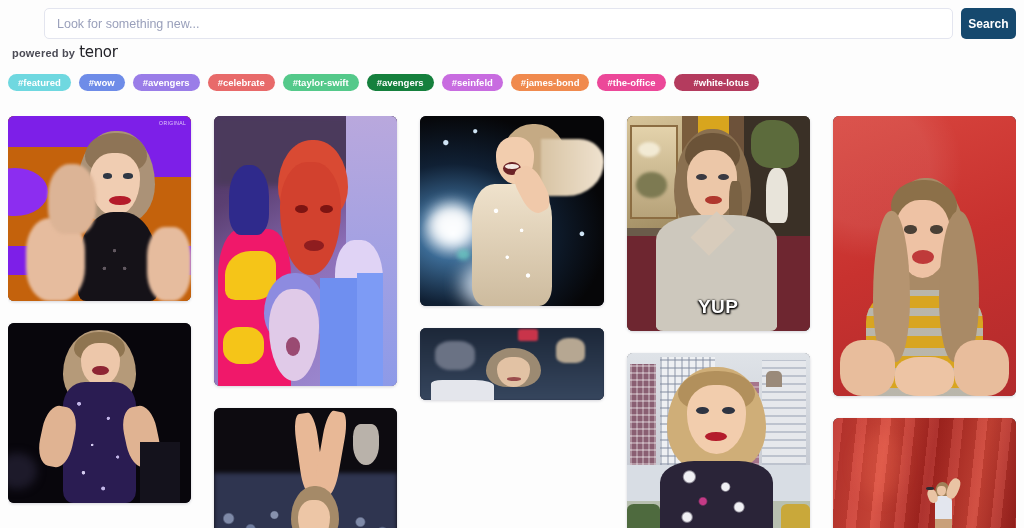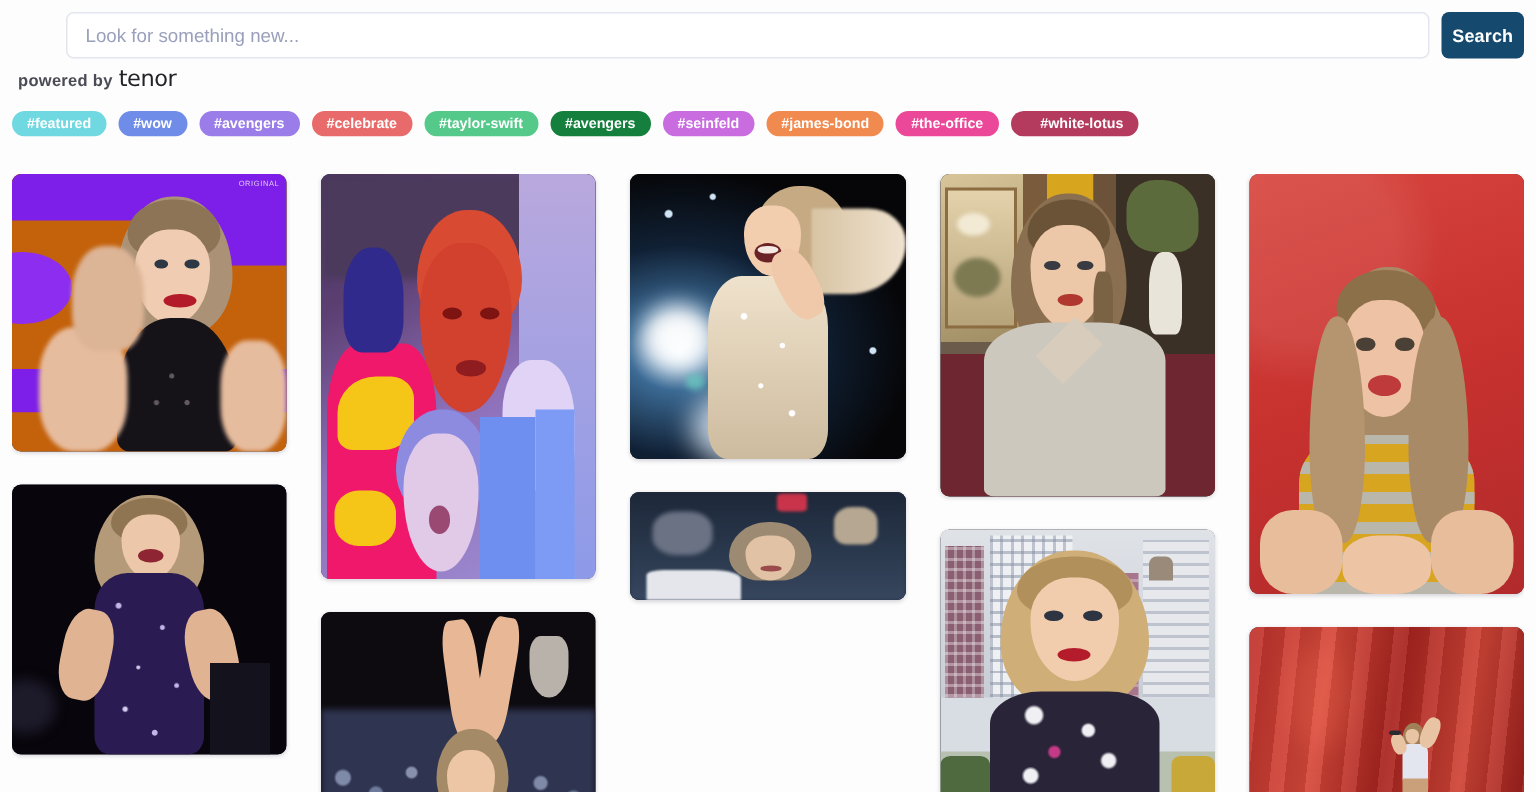--- a/index.html
+++ b/index.html
@@ -348,20 +348,21 @@
       <div class="hair" style="left:26%;top:6%;width:42%;height:50%;background:#8a7050"></div>
       <div class="hair" style="left:32%;top:8%;width:30%;height:18%;background:#6b5338"></div>
       <div class="face" style="left:33%;top:16%;width:27%;height:32%;background:#ecc7a8"></div>
       <div style="position:absolute;left:38%;top:27%;width:6%;height:3%;background:#3a3a42;border-radius:50%"></div>
       <div style="position:absolute;left:50%;top:27%;width:6%;height:3%;background:#3a3a42;border-radius:50%"></div>
       <div class="lips" style="left:43%;top:37%;width:9%;height:4%;background:#b0382e"></div>
       <div style="position:absolute;left:56%;top:30%;width:7%;height:28%;background:#7a6244;border-radius:30%"></div>
       <div style="position:absolute;left:16%;top:46%;width:66%;height:54%;background:#cdc8bd;border-radius:36% 36% 6% 6% / 22% 22% 4% 4%"></div>
       <div style="position:absolute;left:40%;top:46%;width:14%;height:17%;background:#d8ccbc;transform:rotate(45deg)"></div>
     </div>
+          <div class="caption cap-lg">YUP</div>
         </div>
         <div class="tile" style="height: 180px;">
     <div class="art" style="background:#d8dde4"></div>
     <div class="art">
       <div style="position:absolute;left:0;top:0;width:100%;height:62%;background:linear-gradient(180deg,#dfe3e8,#c8ccd4)"></div>
       <div style="position:absolute;left:2%;top:6%;width:14%;height:56%;background:#8a5f72"></div>
       <div style="position:absolute;left:2%;top:6%;width:14%;height:56%;background:repeating-linear-gradient(0deg,rgba(255,255,255,.35) 0 2px,transparent 2px 7px),repeating-linear-gradient(90deg,rgba(255,255,255,.3) 0 2px,transparent 2px 6px)"></div>
       <div style="position:absolute;left:18%;top:2%;width:30%;height:60%;background:#eef0f3"></div>
       <div style="position:absolute;left:18%;top:2%;width:30%;height:60%;background:repeating-linear-gradient(0deg,rgba(130,140,160,.5) 0 2px,transparent 2px 8px),repeating-linear-gradient(90deg,rgba(130,140,160,.45) 0 2px,transparent 2px 7px)"></div>
       <div style="position:absolute;left:50%;top:16%;width:22%;height:46%;background:#a7758c"></div>

